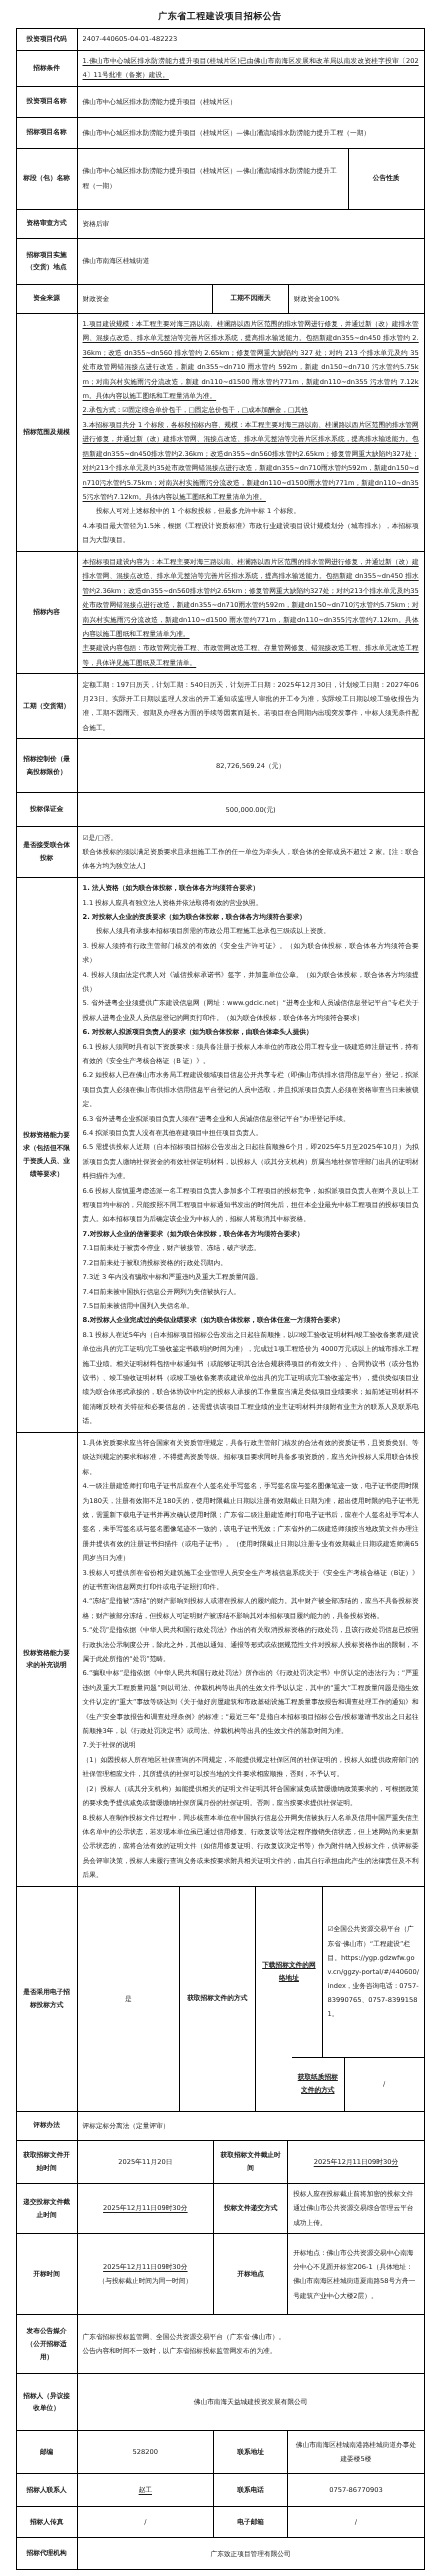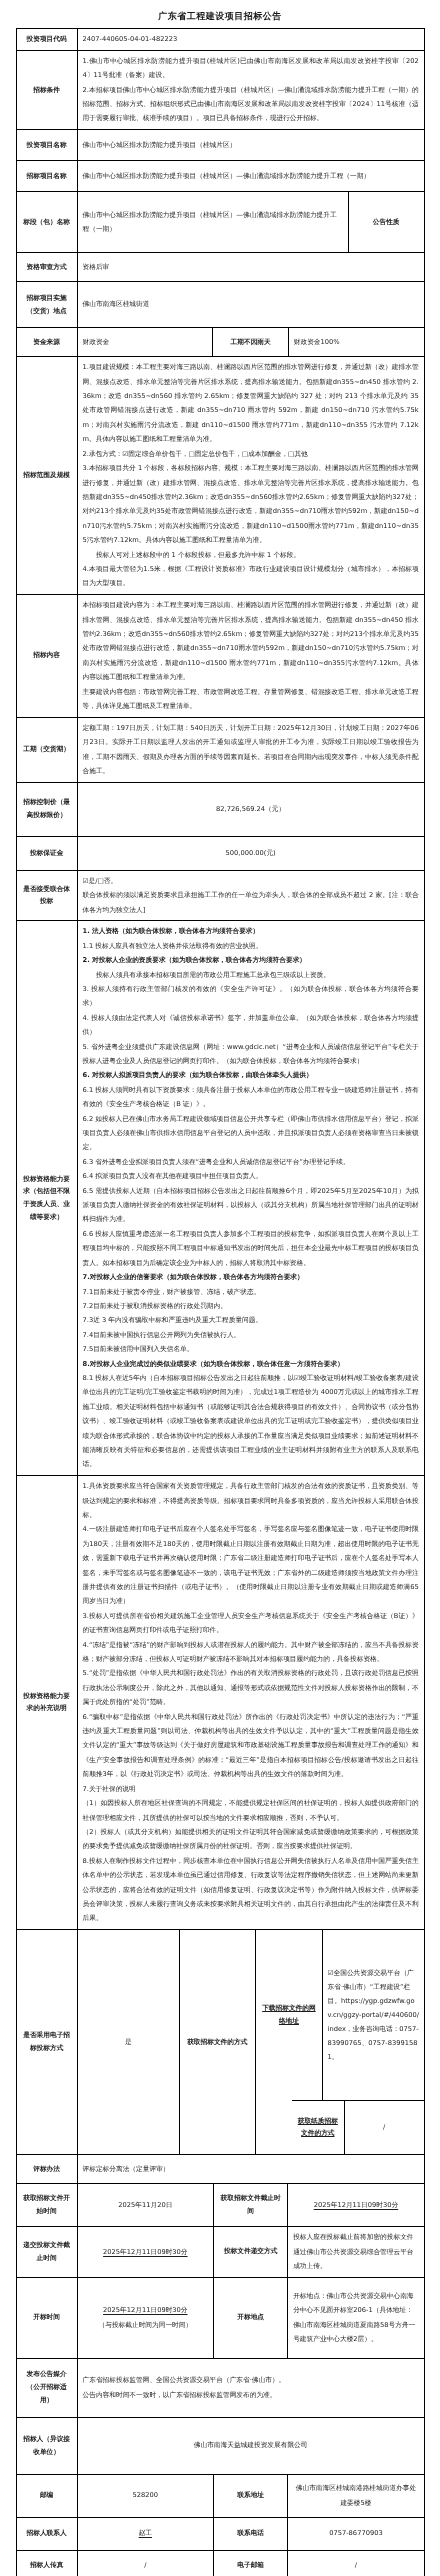--- a/index.html
+++ b/index.html
@@ -19,21 +19,21 @@
   
   .cB2{width:25.3%;} .cB3{width:18.3%;font-weight:bold;display:flex;align-items:center;justify-content:center;text-align:center;line-height:1.9;} .cB4{width:41.6%;}
   
   .cC2{width:25.1%;} .cC3{width:18.6%;font-weight:bold;display:flex;align-items:center;justify-content:center;line-height:1.9;}
   .cC4{width:41.5%;padding:0;display:flex;flex-direction:column;}
   .subrow{display:flex;flex:1;}
   .subrow + .subrow{border-top:0.5px solid #000;margin-left:36px;}
   .sublbl{width:39.7%;box-sizing:border-box;padding:3.2px 4.3px;font-weight:bold;display:flex;align-items:center;justify-content:center;text-align:center;line-height:1.9;font-size:6.7px;text-decoration:underline;}
   .subval{width:60.3%;box-sizing:border-box;border-left:0.5px solid #000;padding:3.2px 4.3px;font-size:6.7px;line-height:2.1;word-break:break-all;display:flex;flex-direction:column;justify-content:center;}
   .para{margin:0;text-align:justify;word-break:break-all;}
-  .para.u{text-underline-offset:1.6px;}
+  .para.u{text-decoration:underline;text-underline-offset:1.6px;}
   .para.b{font-weight:bold;}
   .para.ind{text-indent:2em;}
   .u-inline{text-decoration:underline;text-underline-offset:1.6px;}
 </style>
 </head>
 <body>
 
 <div class="page">
   <h1 class="title">广东省工程建设项目招标公告</h1>
 
@@ -41,21 +41,20 @@
 
     <div class="row" style="min-height:20px">
       <div class="cell lbl">投资项目代码</div>
       <div class="cell val">2407-440605-04-01-482223</div>
     </div>
 
     <div class="row">
       <div class="cell lbl">招标条件</div>
       <div class="cell val">
           <p class="para u">1.佛山市中心城区排水防涝能力提升项目(桂城片区)已由佛山市南海区发展和改革局以南发改资桂字投审〔2024〕11号批准（备案）建设。</p>
-          <p class="para u">2.本招标项目佛山市中心城区排水防涝能力提升项目（桂城片区）—佛山涌流域排水防涝能力提升工程（一期）的招标范围、招标方式、招标组织形式已由佛山市南海区发展和改革局以南发改资桂字投审〔2024〕11号核准（适用于需要履行审批、核准手续的项目）。项目已具备招标条件，现进行公开招标。</p>
         </div>
     </div>
 
     <div class="row" style="min-height:30px">
       <div class="cell lbl">投资项目名称</div>
       <div class="cell val">佛山市中心城区排水防涝能力提升项目（桂城片区）</div>
     </div>
 
     <div class="row" style="min-height:30px">
       <div class="cell lbl">招标项目名称</div>

